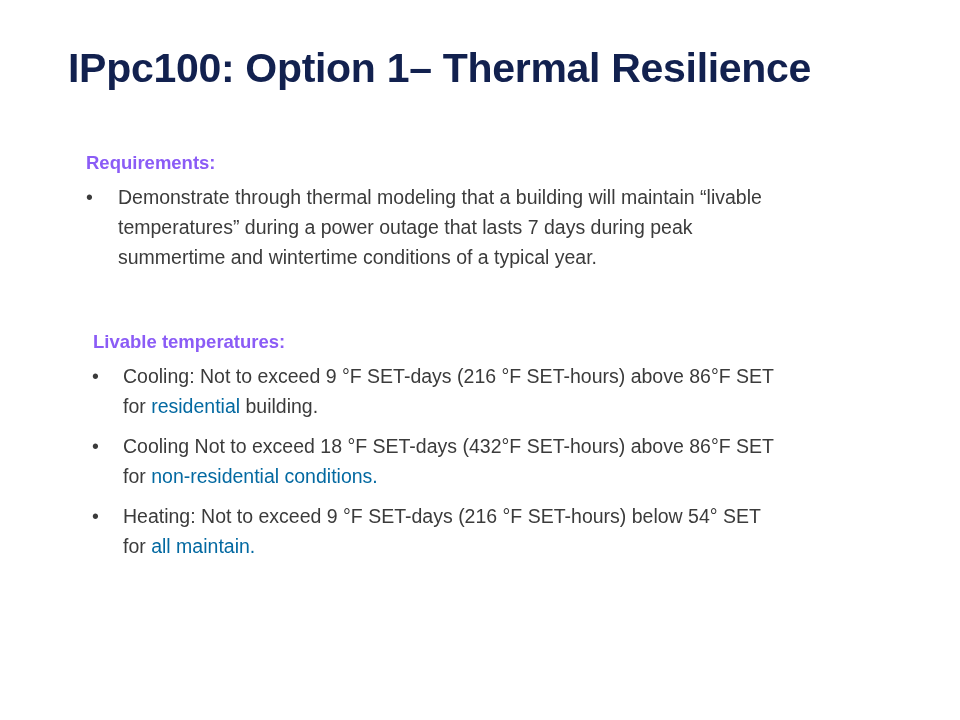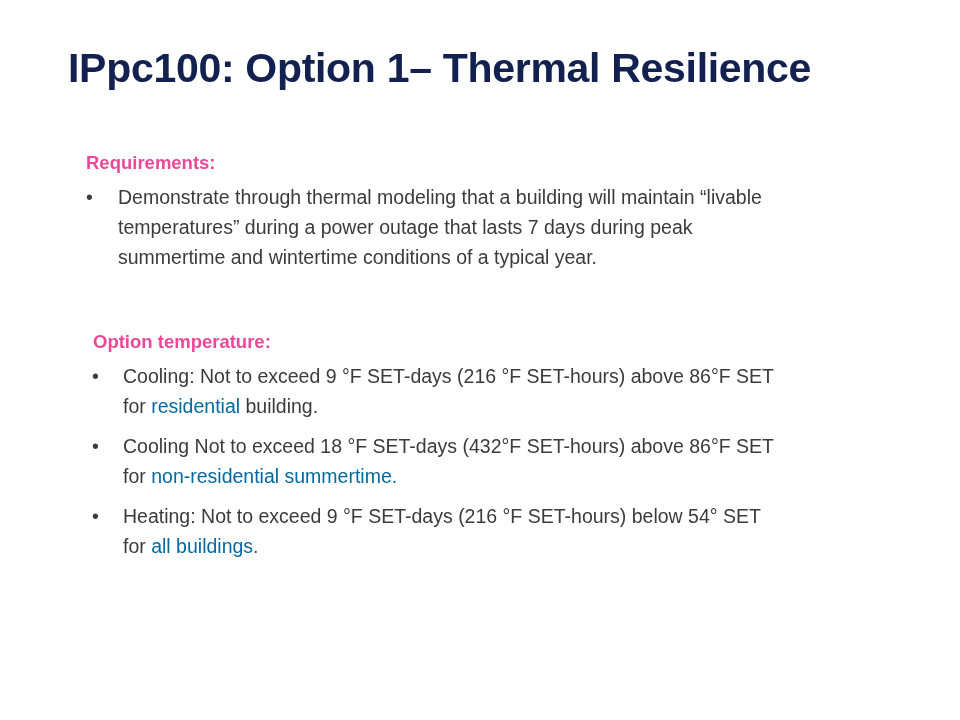--- a/index.html
+++ b/index.html
@@ -44,21 +44,21 @@
     left: 0;
     top: 150px;
     width: 960px;
   }
 
   .section-heading {
     font-family: "Liberation Sans", "DejaVu Sans", sans-serif;
     font-weight: bold;
     font-size: 18.5px;
     line-height: 26px;
-    color: #ec4899;
+    color: #8b5cf6;
     margin: 0;
   }
 
   .section-heading.req {
     margin-left: 86px;
     margin-bottom: 6px;
   }
 
   .section-heading.livable {
     margin-left: 93px;
@@ -134,23 +134,23 @@
       <p class="section-heading req">Requirements:</p>
 
       <ul class="bullet-list group-req">
           <li class="bullet-item"><span class="dot">•</span><span class="bullet-text"><span>Demonstrate through thermal modeling that a building will maintain “livable temperatures” during a power outage that lasts 7 days during peak summertime and wintertime conditions of a typical year.</span></span></li>
         </ul>
     </div>
 
     <div class="spacer-between-groups"></div>
 
     <div>
-      <p class="section-heading livable">Option temperature:</p>
+      <p class="section-heading livable">Livable temperatures:</p>
 
       <ul class="bullet-list group-livable">
           <li class="bullet-item"><span class="dot">•</span><span class="bullet-text"><span>Cooling: Not to exceed 9 °F SET-days (216 °F SET-hours) above 86°F SET for </span><span class="hl">residential</span><span> building.</span></span></li>
-          <li class="bullet-item"><span class="dot">•</span><span class="bullet-text"><span>Cooling Not to exceed 18 °F SET-days (432°F SET-hours) above 86°F SET for </span><span class="hl">non-residential summertime.</span></span></li>
-          <li class="bullet-item"><span class="dot">•</span><span class="bullet-text"><span>Heating: Not to exceed 9 °F SET-days (216 °F SET-hours) below 54° SET for </span><span class="hl">all buildings.</span></span></li>
+          <li class="bullet-item"><span class="dot">•</span><span class="bullet-text"><span>Cooling Not to exceed 18 °F SET-days (432°F SET-hours) above 86°F SET for </span><span class="hl">non-residential conditions.</span></span></li>
+          <li class="bullet-item"><span class="dot">•</span><span class="bullet-text"><span>Heating: Not to exceed 9 °F SET-days (216 °F SET-hours) below 54° SET for </span><span class="hl">all maintain.</span></span></li>
         </ul>
     </div>
 
   </div>
 </div>
 
 </body></html>

